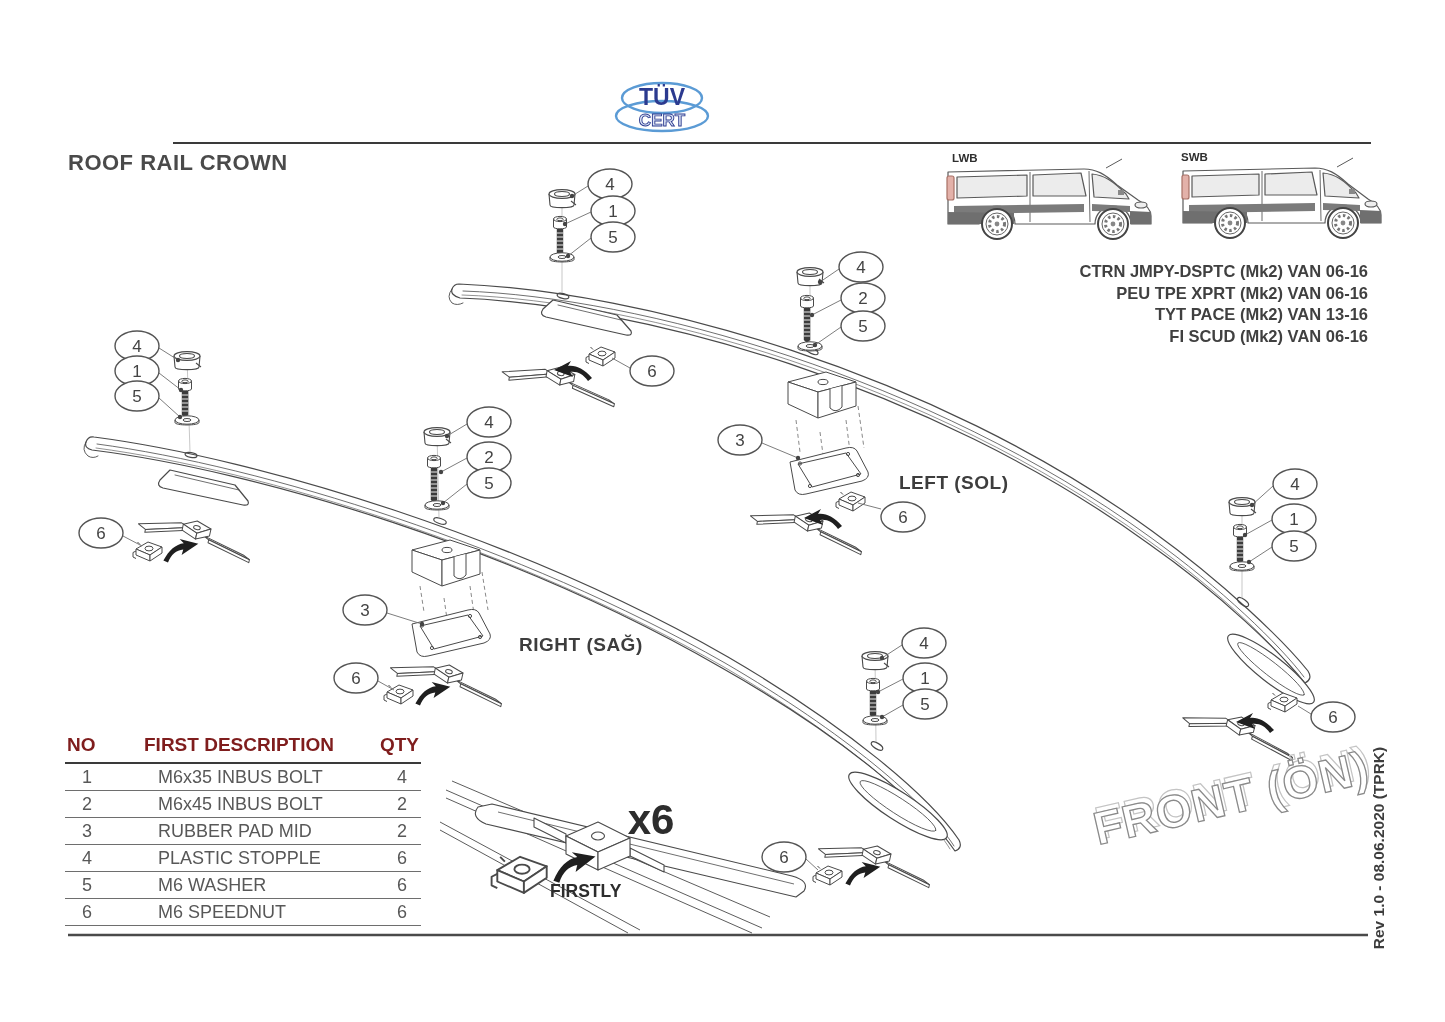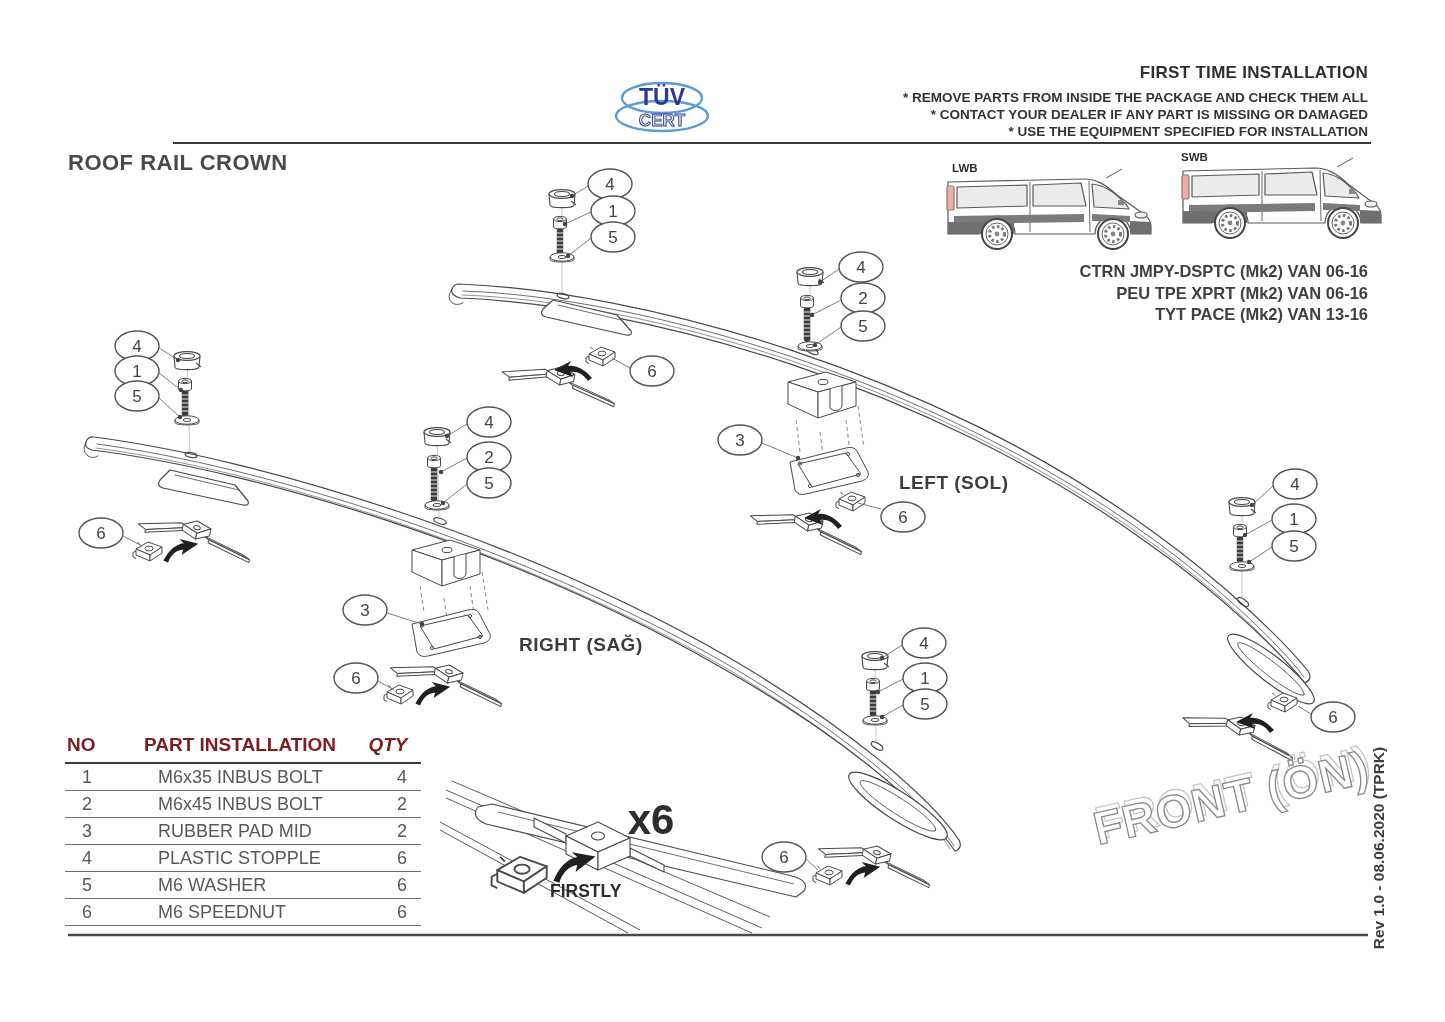--- a/index.html
+++ b/index.html
@@ -14,21 +14,21 @@
   .product{left:68px;top:150px;}
   .p-title{font-size:22px;font-weight:bold;color:#4a4a4a;letter-spacing:.5px;}
   .p-code{font-size:21px;font-style:italic;color:#4a4a4a;margin-top:11px;}
   
   .models{right:77px;top:261px;text-align:right;}
   .model-line{font-size:16.5px;font-weight:bold;color:#404040;line-height:21.5px;}
   
   .parts-table{position:absolute;left:65px;top:732px;width:356px;border-collapse:collapse;}
   .parts-table th{font-size:19px;font-weight:bold;color:#7f1d1d;text-align:left;
                   border-bottom:2.5px solid #3a3a3a;padding:2px 0 6px 2px;}
-  .parts-table th.qty{text-align:center;padding-right:2px;font-style:italic;}
+  .parts-table th.qty{text-align:right;padding-right:2px;}
   .parts-table td{font-size:18px;color:#585858;border-bottom:1.4px solid #6e6e6e;padding:3px 0 2px;}
   .parts-table td.no{padding-left:17px;width:60px;}
   .parts-table td.desc{padding-left:16px;}
   .parts-table td.qty{text-align:right;padding-right:14px;width:52px;}
   
   .van-box{width:222px;height:96px;}
   .van-label{position:absolute;left:18px;top:-4px;font-size:11.5px;font-weight:bold;color:#2f2f2f;}
   svg text{font-family:"Liberation Sans", sans-serif;}
 </style>
 </head>
@@ -38,37 +38,26 @@
 
   <div class="abs" style="left:610px;top:74px;width:104px;height:64px;">
     <svg width="104" height="64" viewBox="0 0 104 64">
       <ellipse cx="52" cy="24" rx="40" ry="15" fill="none" stroke="#5b9bd5" stroke-width="2.4"></ellipse>
       <ellipse cx="52" cy="42" rx="46" ry="15" fill="none" stroke="#5b9bd5" stroke-width="2.4"></ellipse>
       <text x="52" y="31" text-anchor="middle" font-size="23" font-weight="bold" fill="#2b3a8f">TÜV</text>
       <text x="52" y="52" text-anchor="middle" font-size="17" font-weight="bold" fill="#dbe3f4" stroke="#2b3a8f" stroke-width="0.9">CERT</text>
     </svg>
   </div>
 
-  <div class="abs fti">
-    <div class="fti-title">FIRST TIME INSTALLATION</div>
-    <div>
-
-        <div class="fti-line">* REMOVE PARTS FROM INSIDE THE PACKAGE AND CHECK THEM ALL</div>
-
-        <div class="fti-line">* CONTACT YOUR DEALER IF ANY PART IS MISSING OR DAMAGED</div>
-
-        <div class="fti-line">* USE THE EQUIPMENT SPECIFIED FOR INSTALLATION</div>
-      </div>
-  </div>
 
   <div class="abs product">
     <div class="p-title">ROOF RAIL CROWN</div>
   </div>
 
-  <div class="abs van-box" style="left:934px;top:166px;">
+  <div class="abs van-box" style="left:934px;top:156px;">
     <div class="van-label">LWB</div>
     <svg width="222" height="96" viewBox="0 0 222 96">
       <g stroke="#5a5a5a" stroke-width="1.2" fill="#ffffff" stroke-linejoin="round">
         <path d="M14,16 L150,13 C162,13 171,18 183,29 L204,44 C213,49 217,54 217,60 L217,68 L197,68 A18,18 0 0 0 161,68 L81,68 A18,18 0 0 0 45,68 L14,68 Z"></path>
         <path d="M172,12 L188,3" stroke-width="1"></path>
         <rect x="13" y="20" width="7" height="24" rx="2" fill="#e3b1a9" stroke="#a87166"></rect>
         <path d="M23,21 L93,19 L93,40 L23,42 Z" fill="#ececec"></path>
         <path d="M99,19 L147,17 L152,40 L99,40 Z" fill="#ececec"></path>
         <path d="M158,18 C170,19 179,25 192,38 L195,43 L160,41 Z" fill="#ececec"></path>
         <path d="M96,16 L96,66 M155,15 L156,66" fill="none" stroke-width="0.9"></path>
@@ -123,27 +112,28 @@
   </div>
 
   <div class="abs models">
 
       <div class="model-line">CTRN JMPY-DSPTC (Mk2) VAN 06-16</div>
 
       <div class="model-line">PEU TPE XPRT (Mk2) VAN 06-16</div>
 
       <div class="model-line">TYT PACE (Mk2) VAN 13-16</div>
 
+      <div class="model-line">FI SCUD (Mk2) VAN 06-16</div>
     </div>
 
   <table class="parts-table">
     <thead>
       <tr>
         <th>NO</th>
-        <th>PART INSTALLATION</th>
+        <th>FIRST DESCRIPTION</th>
         <th class="qty">QTY</th>
       </tr>
     </thead>
     <tbody>
 
         <tr>
           <td class="no">1</td>
           <td class="desc">M6x35 INBUS BOLT</td>
           <td class="qty">4</td>
         </tr>

